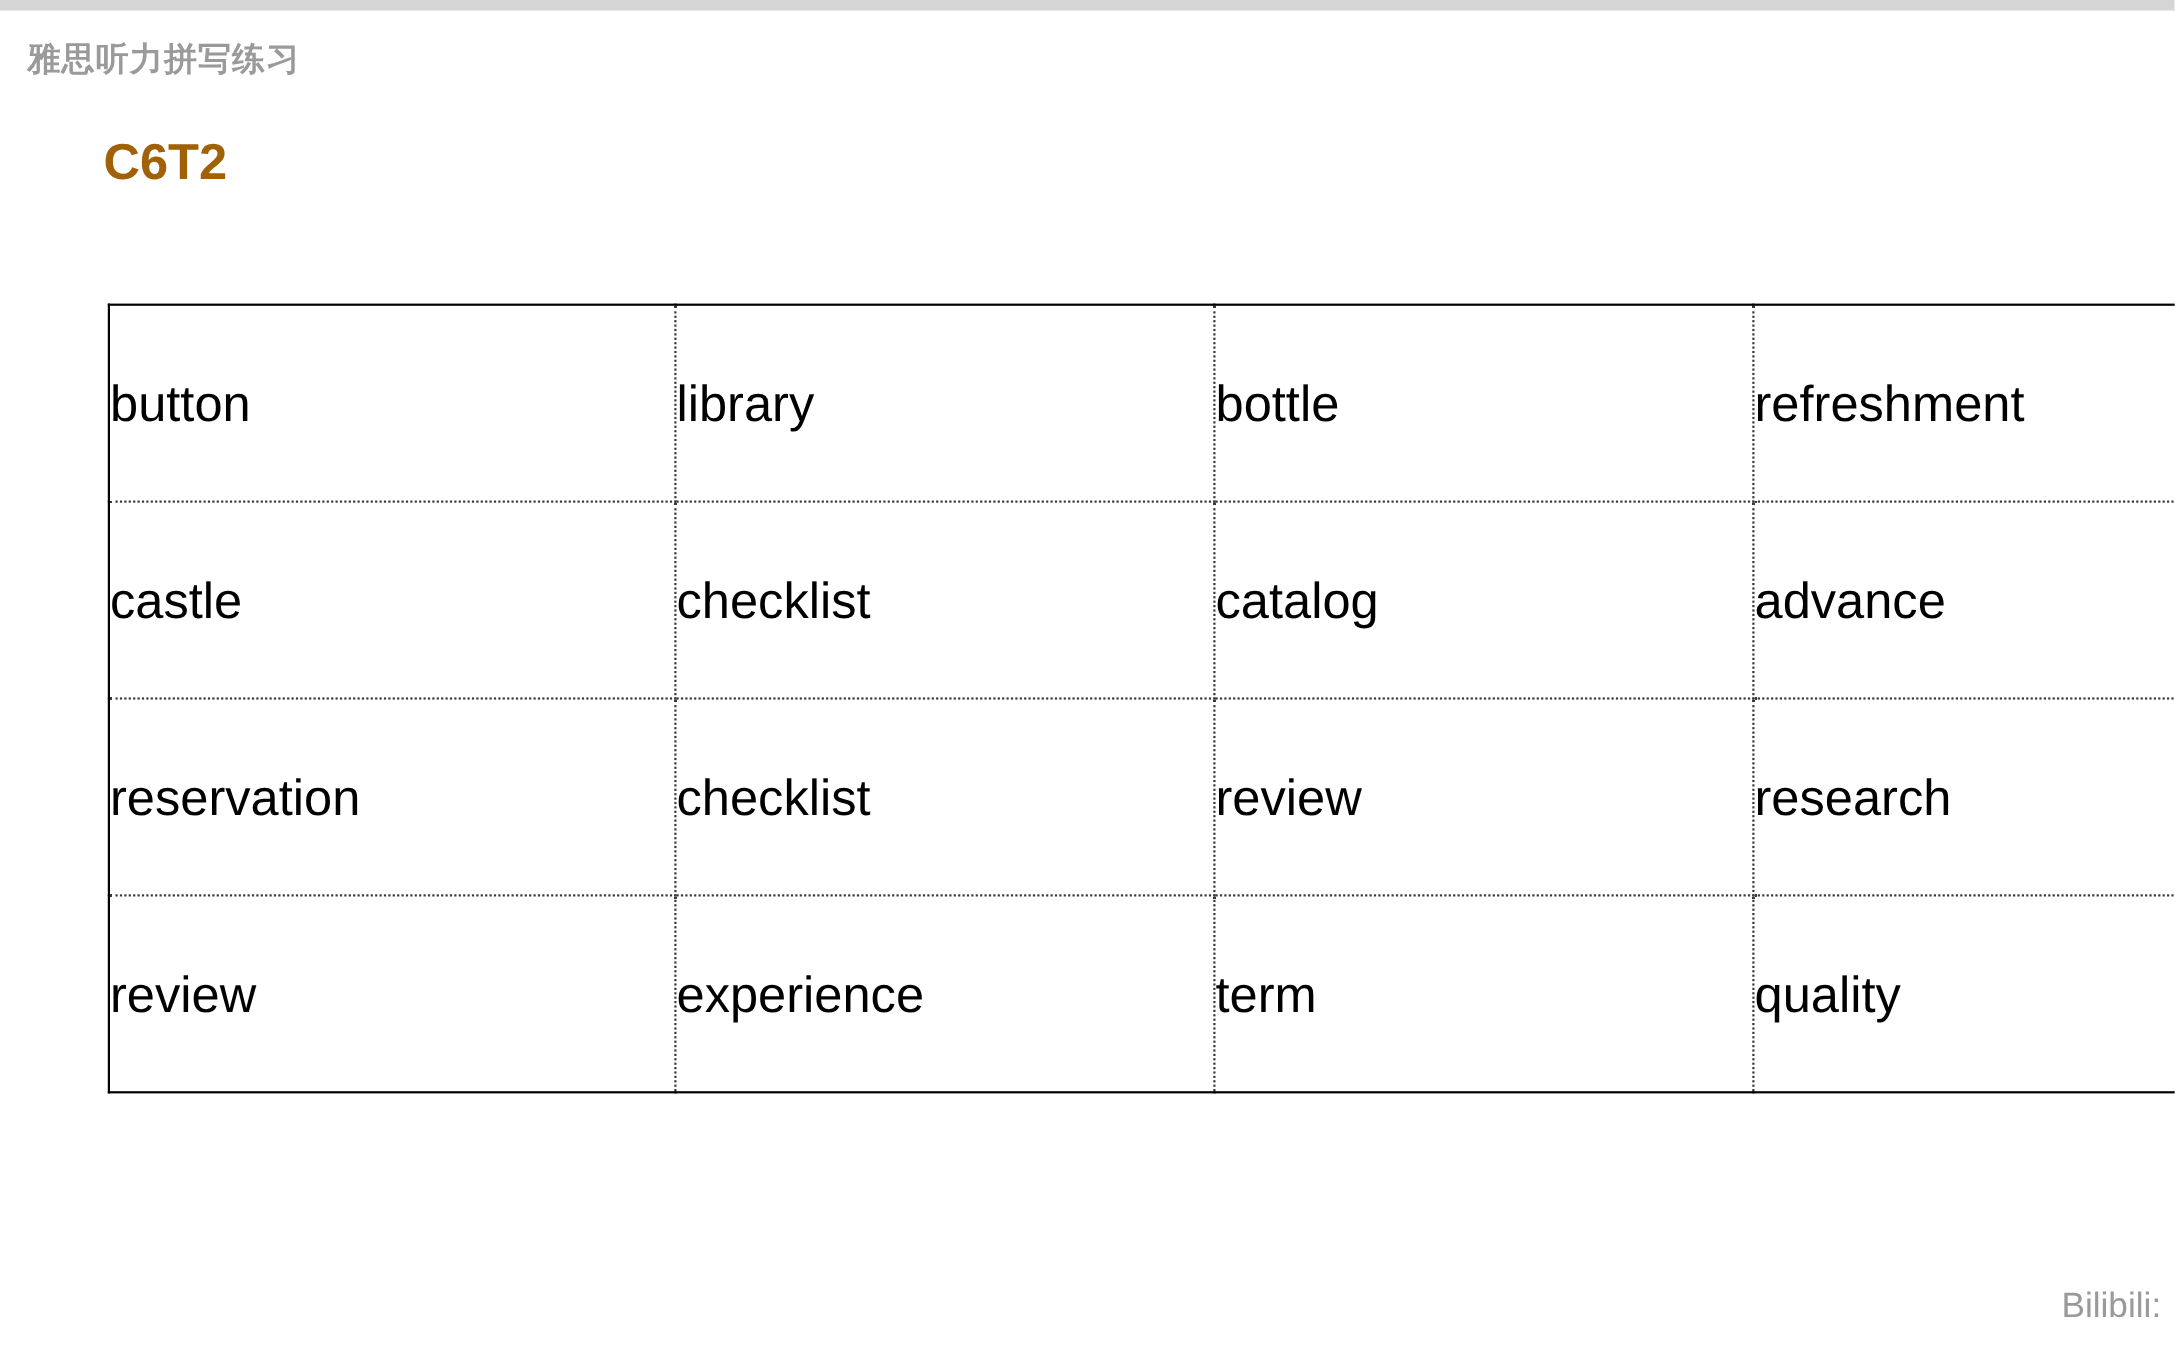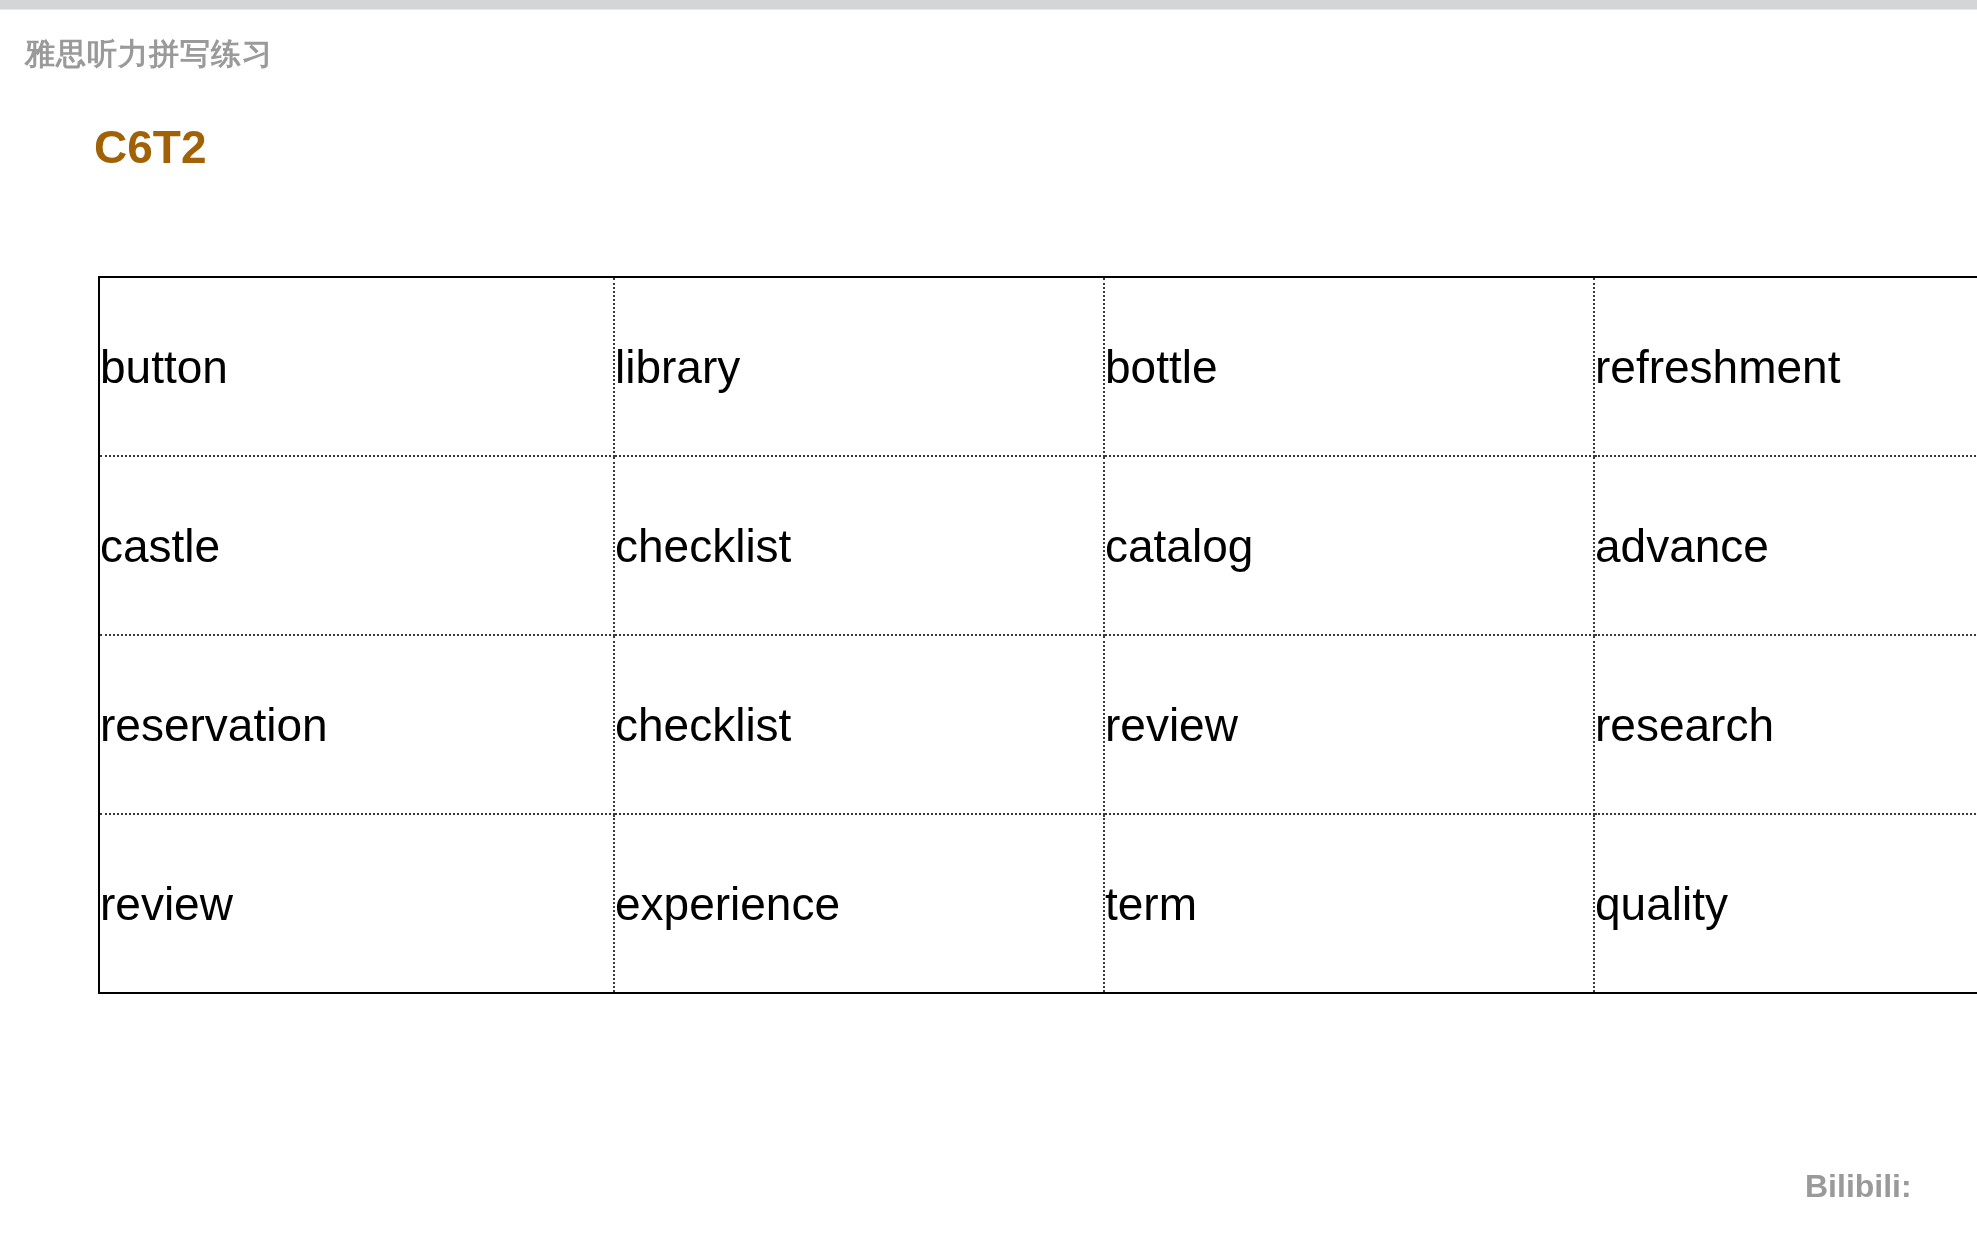--- a/index.html
+++ b/index.html
@@ -83,24 +83,24 @@
   }
   table.word-table col.c1 { width: 515px; }
   table.word-table col.c2 { width: 490px; }
   table.word-table col.c3 { width: 490px; }
   table.word-table col.c4 { width: 515px; }
 
   
   .watermark {
     position: absolute;
     top: 1168px;
-    left: 1805px;
+    left: 1874px;
     font-size: 32px;
     color: #9a9a9a;
-    font-weight: 700;
+    font-weight: 400;
     white-space: nowrap;
   }
 </style>
 </head>
 <body>
 
 <div class="top-bar"></div>
 
 <div class="page-header">雅思听力拼写练习</div>
 

